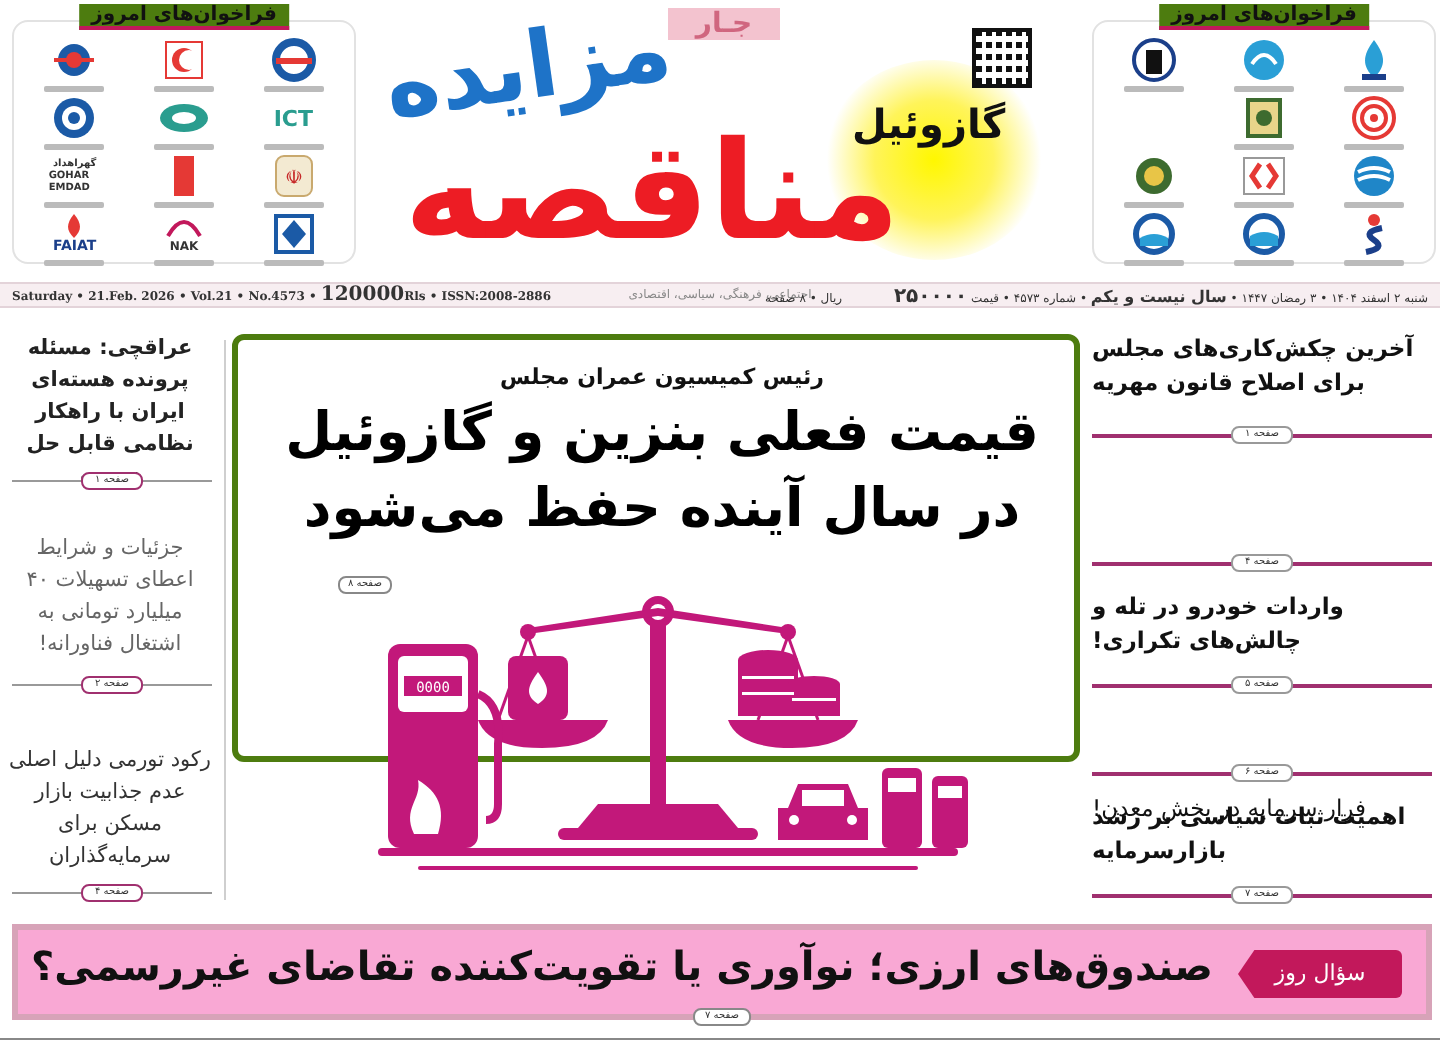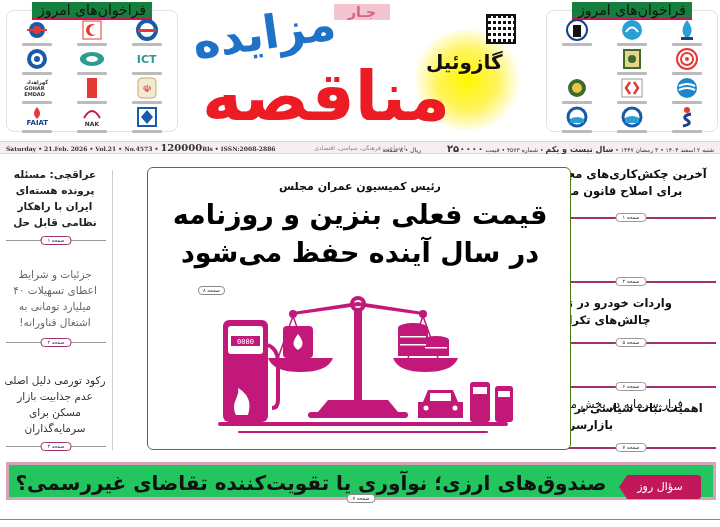--- a/index.html
+++ b/index.html
@@ -4,21 +4,21 @@
 <style>
   * { box-sizing: border-box; margin: 0; padding: 0; }
   html, body { width: 720px; height: 527px; overflow: hidden; background: #ffffff; }
   body { font-family: "DejaVu Sans", sans-serif; position: relative; direction: ltr; }
 
   
   .header { position: absolute; left: 0; top: 0; width: 720px; height: 138px; }
   .calls-box { position: absolute; top: 10px; width: 172px; height: 122px; border: 1px solid #e2e2e2; border-radius: 8px; background: #fff; }
   .calls-box.left { left: 6px; }
   .calls-box.right { left: 546px; }
-  .calls-title { position: absolute; top: -9px; left: 50%; transform: translateX(-50%); background: #15803d; padding: 0 6px; font-size: 14px; font-weight: normal; color: #111; white-space: nowrap; direction: rtl; border-bottom: 2px solid #c2185b; }
+  .calls-title { position: absolute; top: -9px; left: 50%; transform: translateX(-50%); background: #4d7c0f; padding: 0 6px; font-size: 10px; font-weight: bold; color: #111; white-space: nowrap; direction: rtl; border-bottom: 2px solid #c2185b; }
   .logo-grid { position: absolute; top: 8px; left: 4px; right: 4px; bottom: 4px; display: grid; grid-template-columns: repeat(3, 1fr); grid-template-rows: repeat(3, 1fr); gap: 2px; }
   .logo { display: flex; flex-direction: column; align-items: center; justify-content: center; }
   .logo .mark { width: 26px; height: 22px; display: flex; align-items: center; justify-content: center; }
   .logo .cap { width: 30px; height: 3px; background: #bbb; margin-top: 2px; border-radius: 1px; }
 
   .masthead { position: absolute; left: 182px; top: 0; width: 360px; height: 138px; }
   .jar-tag { position: absolute; left: 152px; top: 4px; width: 56px; height: 16px; background: #f3c3cf; color: #d0667f; font-size: 14px; font-weight: bold; text-align: center; line-height: 16px; direction: rtl; }
   .yellow-glow { position: absolute; left: 230px; top: 30px; width: 110px; height: 100px; border-radius: 50%; background: radial-gradient(circle, #fff700 0%, #fff45a 40%, rgba(255,255,255,0) 72%); }
   .qr { position: absolute; left: 304px; top: 14px; width: 30px; height: 30px; background:
       repeating-linear-gradient(90deg, #111 0 3px, #fff 3px 5px),
@@ -50,28 +50,28 @@
   .left-col-border { position: absolute; left: 112px; top: 170px; width: 1px; height: 280px; background: #cfcfcf; }
   .l-item { position: absolute; left: 2px; width: 106px; text-align: center; }
   .l-item .t { font-size: 10.5px; line-height: 16px; color: #333; }
   .l-item .t.dark { color: #222; font-weight: bold; }
   .l-item .t.muted { color: #666; }
   .l-sep { position: absolute; left: 6px; width: 100px; height: 8px; }
   .l-sep .line { position: absolute; left: 0; right: 0; top: 4px; height: 1px; background: #999; }
   .l-sep .tag { position: absolute; left: 50%; top: 0; transform: translateX(-50%); background: #fff; border: 1px solid #a0306f; border-radius: 4px; font-size: 5px; padding: 0 6px; line-height: 7px; color: #333; white-space: nowrap; }
 
   
-  .main-story { position: absolute; left: 116px; top: 167px; width: 424px; height: 283px; border: 1px solid #4d7c0f; border-radius: 6px; background: #fff; margin-left: 31px; }
+  .main-story { position: absolute; left: 116px; top: 167px; width: 424px; height: 214px; border: 3px solid #4d7c0f; border-radius: 6px; background: #fff; }
   .main-kicker { position: absolute; left: 0; width: 424px; top: 12px; text-align: center; font-size: 11px; font-weight: bold; color: #111; direction: rtl; }
   .main-headline { position: absolute; left: 0; width: 424px; top: 28px; text-align: center; font-size: 27px; line-height: 38px; font-weight: bold; color: #000; direction: rtl; letter-spacing: -1px; }
   .main-pg { position: absolute; left: 50px; top: 118px; border: 1px solid #888; border-radius: 4px; font-size: 5px; padding: 0 4px; line-height: 7px; color: #333; direction: rtl; background: #fff; }
   .illus { position: absolute; left: 60px; top: 122px; width: 310px; height: 150px; }
 
   
-  .banner { position: absolute; left: 6px; top: 462px; width: 710px; height: 38px; border: 3px solid #d7a3b8; border-radius: 0; background: #22c55e; }
+  .banner { position: absolute; left: 6px; top: 462px; width: 710px; height: 48px; border: 3px solid #d7a3b8; border-radius: 0; background: #f9a8d4; }
   .banner-q { position: absolute; left: 0; right: 100px; top: 6px; text-align: center; font-size: 20px; font-weight: bold; color: #111; direction: rtl; letter-spacing: -0.5px; }
   .banner-tag { position: absolute; right: 12px; top: 10px; width: 82px; height: 24px; background: #c2185b; color: #fff; font-size: 11px; line-height: 24px; text-align: center; direction: rtl; clip-path: polygon(10% 0, 100% 0, 100% 100%, 10% 100%, 0 50%); border-radius: 3px; }
   .banner-pg { position: absolute; left: 50%; bottom: -6px; transform: translateX(-50%); background: #fff; border: 1px solid #888; border-radius: 4px; font-size: 5px; padding: 0 5px; line-height: 7px; color: #333; direction: rtl; white-space: nowrap; }
   .bottom-rule { position: absolute; left: 0; top: 519px; width: 720px; height: 1px; background: #888; }
 </style>
 </head>
 <body>
 
 <div class="header">
 
@@ -366,21 +366,21 @@
   </div>
   <div class="l-sep" style="top:282px;">
     <div class="line"></div>
       <div class="tag">صفحه ۴</div>
   </div>
 </div>
 
 <div class="main-story">
   <div class="main-kicker">رئیس کمیسیون عمران مجلس</div>
   <div class="main-headline">
-    <div>قیمت فعلی بنزین و روزنامه</div>
+    <div>قیمت فعلی بنزین و گازوئیل</div>
     <div>در سال آینده حفظ می‌شود</div>
   </div>
   <div class="main-pg">صفحه ۸</div>
 
   <svg class="illus" viewBox="0 0 310 150">
     <g fill="#c2187a" stroke="none">
 
       <rect x="10" y="132" width="290" height="4" rx="2"></rect>
       <rect x="30" y="141" width="250" height="2" rx="1"></rect>
 

